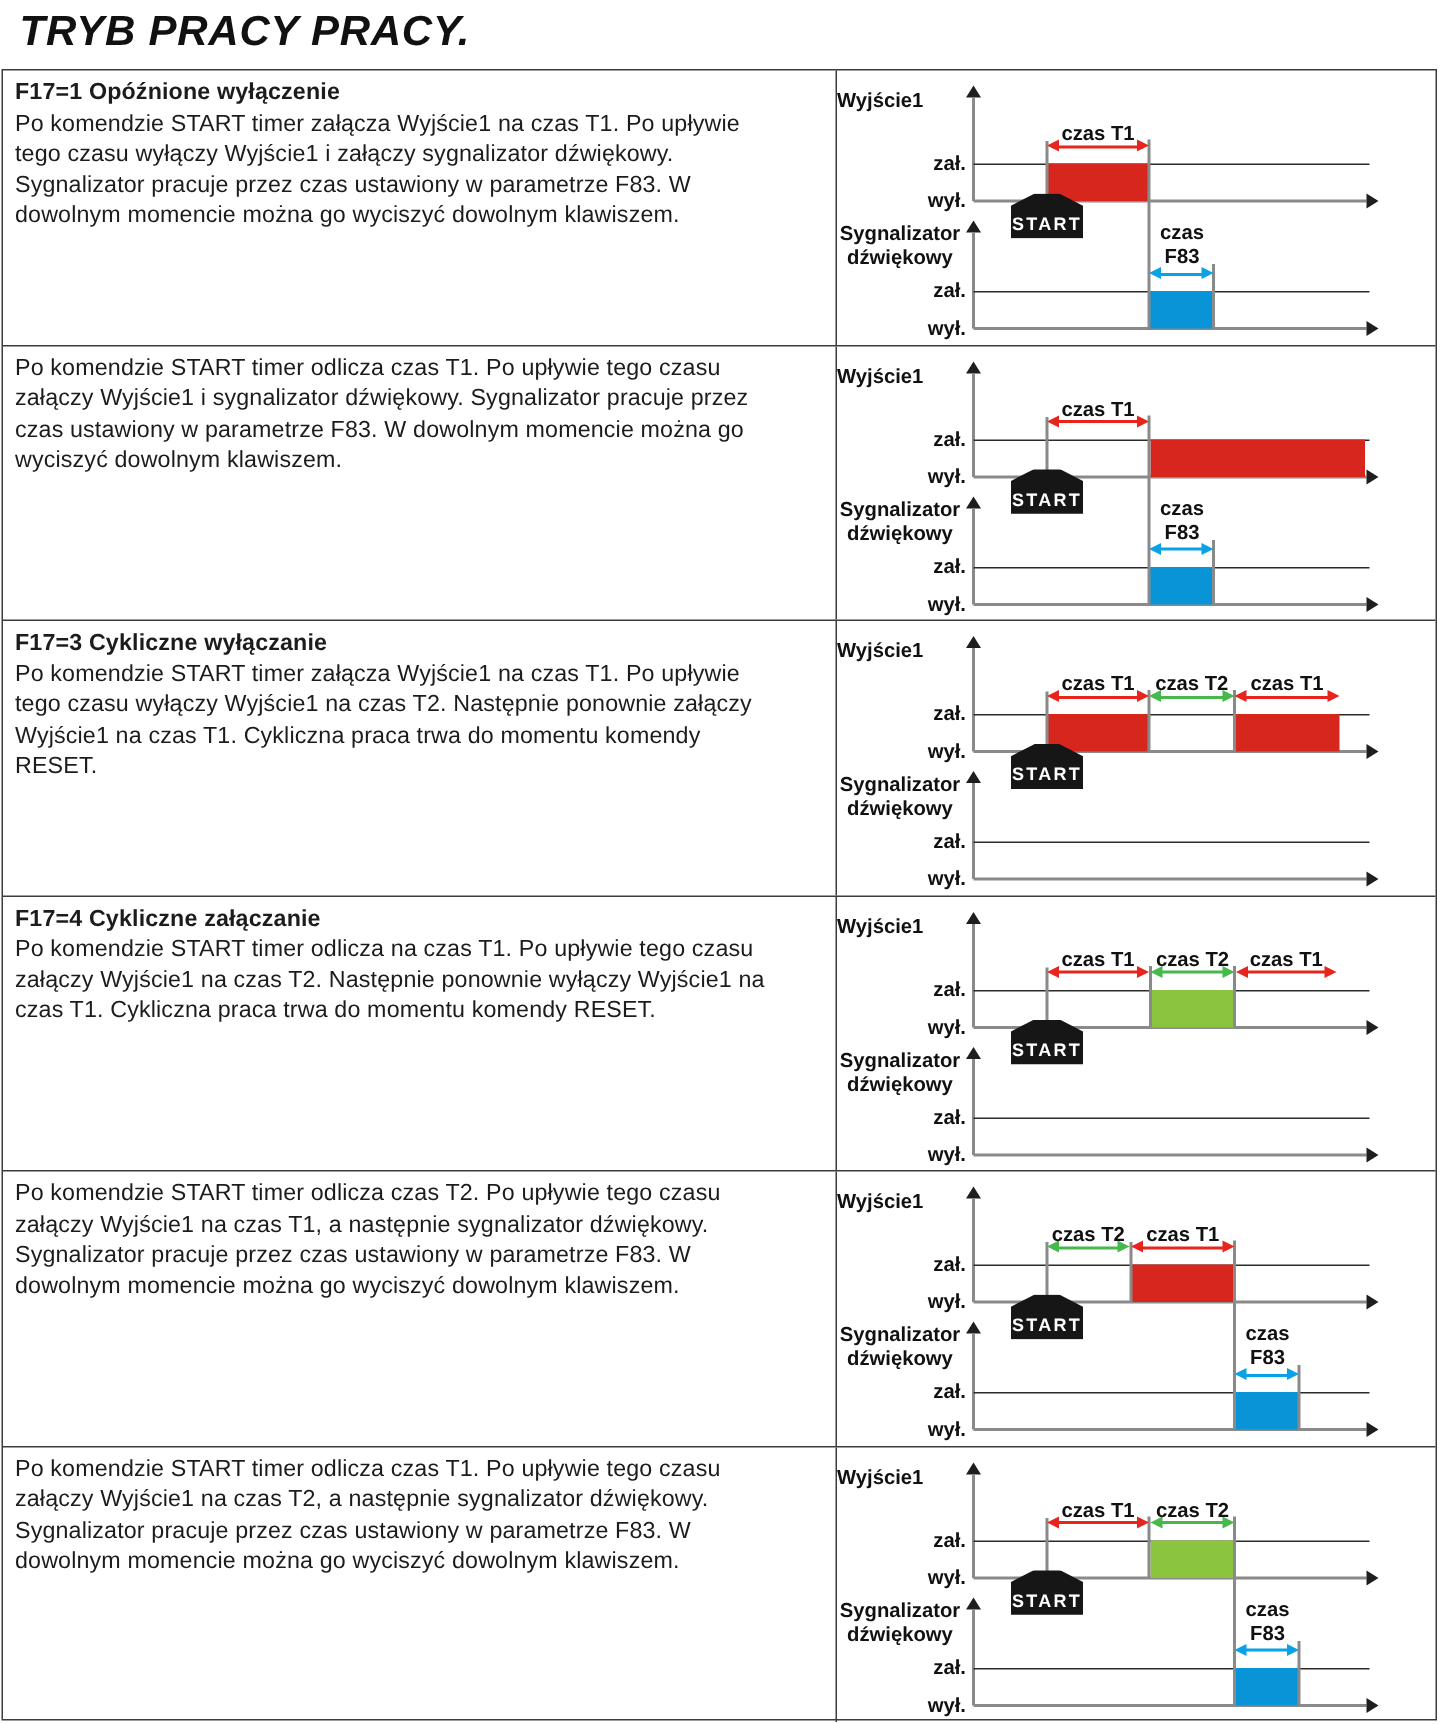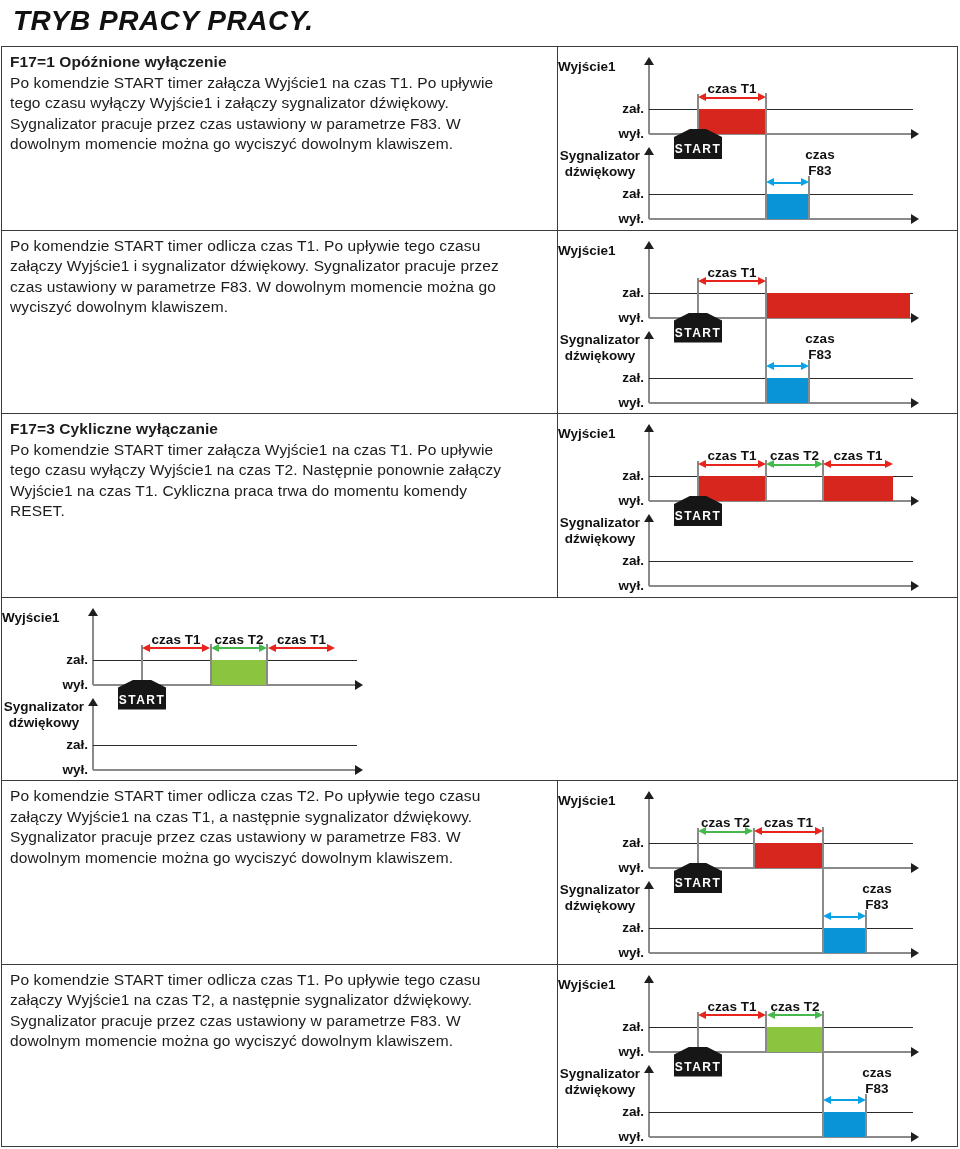--- a/index.html
+++ b/index.html
@@ -31,21 +31,21 @@
   .d-arrow-right{position:absolute;left:353px;width:0;height:0;border-top:5px solid transparent;border-bottom:5px solid transparent;border-left:8px solid #1e1e1e;}
   .r1{top:82px;}.r2{top:167px;}
   .d-tick{position:absolute;width:2px;background:#8a8a8a;}
   .d-bar{position:absolute;height:25px;}
   .d-span{position:absolute;height:9px;}
   .d-span-line{position:absolute;left:4px;right:4px;top:3.5px;height:2px;}
   .d-ah{position:absolute;width:0;height:0;top:0;}
   .d-ah.left{left:0;border-top:4.5px solid transparent;border-bottom:4.5px solid transparent;border-right:8px solid;}
   .d-ah.right{right:0;border-top:4.5px solid transparent;border-bottom:4.5px solid transparent;border-left:8px solid;}
   .d-span-label{position:absolute;transform:translateX(-50%);font-size:13.5px;font-weight:bold;white-space:nowrap;color:#111;}
-  .d-float-label{position:absolute;transform:translateX(-50%);font-size:13.5px;font-weight:bold;line-height:16px;text-align:center;white-space:pre-line;color:#111;margin-left:32px;}
+  .d-float-label{position:absolute;transform:translateX(-50%);font-size:13.5px;font-weight:bold;line-height:16px;text-align:center;white-space:pre-line;color:#111;}
   .d-start{position:absolute;top:82px;width:48px;height:30px;background:#161616;color:#fff;
     clip-path:polygon(0 27%,33% 0,67% 0,100% 27%,100% 100%,0 100%);
     display:flex;align-items:flex-end;justify-content:center;font-size:12px;font-weight:bold;
     letter-spacing:1.5px;padding-bottom:3px;box-sizing:border-box;}
 </style>
 </head>
 <body>
 
 <h1 class="title">TRYB PRACY PRACY.</h1>
 <div class="table" id="rows-container">
@@ -194,20 +194,26 @@
           <div class="d-span-line" style="background: rgb(232, 37, 29);"></div>
           <div class="d-ah left" style="border-right-color: rgb(232, 37, 29);"></div>
           <div class="d-ah right" style="border-left-color: rgb(232, 37, 29);"></div>
         </div>
         <div class="d-span-label" style="left: 300px; top: 34px;">czas T1</div>
         <div class="d-start" style="left: 116px;">START</div>
       </div>
   </div>
 
   <div class="row">
+    <div class="cell-text">
+      <div class="heading">F17=4 Cykliczne załączanie</div>
+      <div class="body">Po komendzie START timer odlicza na czas T1. Po upływie tego czasu
+załączy Wyjście1 na czas T2. Następnie ponownie wyłączy Wyjście1 na
+czas T1. Cykliczna praca trwa do momentu komendy RESET.</div>
+    </div>
     <div class="cell-diagram">
       <div class="d-label out-label">Wyjście1</div>
       <div class="d-arrow-up up1"></div>
       <div class="d-axis a1"></div>
       <div class="d-hline thin on1"></div>
       <div class="d-hline grayline off1"></div>
       <div class="d-arrow-right r1"></div>
       <div class="d-label lv on1-label">zał.</div>
       <div class="d-label lv off1-label">wył.</div>
 

